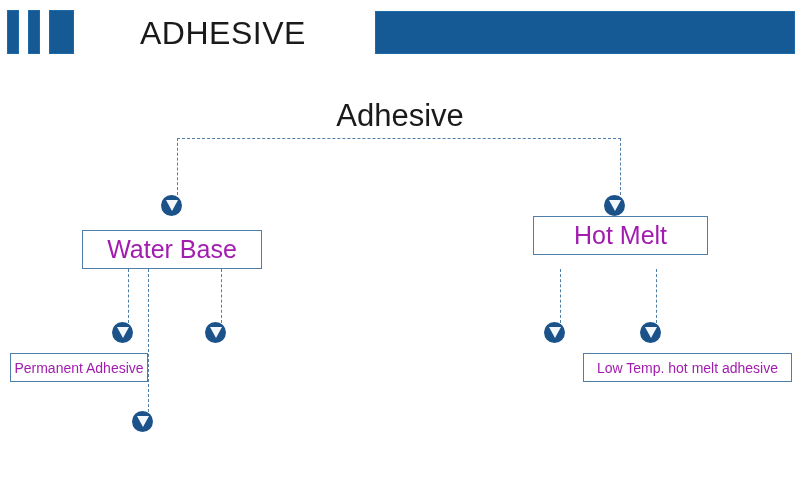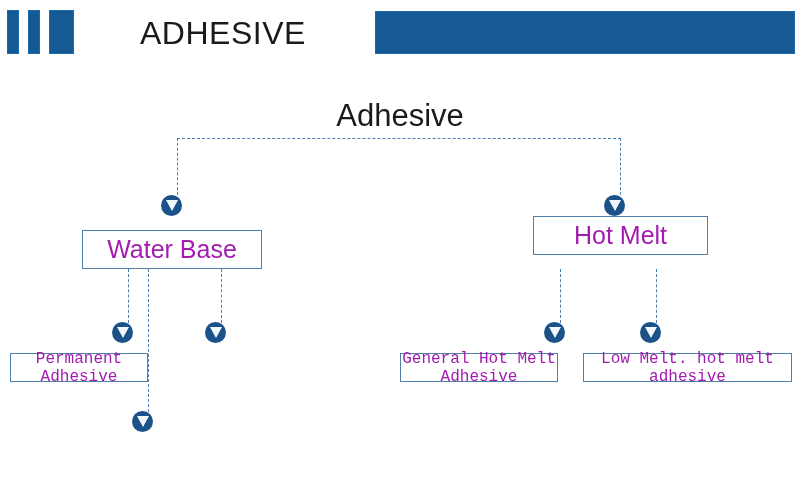--- a/index.html
+++ b/index.html
@@ -65,23 +65,22 @@
     align-items: center;
     justify-content: center;
     text-align: center;
     color: #a21caf;
   }
   .node.level2 {
     font-size: 25px;
     height: 39px;
   }
   .node.leaf {
-    font-size: 16px;
+    font-size: 14px;
     height: 29px;
-    font-family: Liberation Mono, monospace;
   }
 
   .n-water   { left: 82px;  top: 230px; width: 180px; }
   .n-hotmelt { left: 517px; top: 216px; width: 175px; margin-left: 16px; }
 
   .n-perm      { left: 10px;  top: 353px; width: 138px; }
   .n-permclear { left: 153px; top: 353px; width: 173px; }
   .n-genhot    { left: 400px; top: 353px; width: 158px; }
   .n-lowtemp   { left: 583px; top: 353px; width: 209px; }
   .n-alltemp   { left: 45px;  top: 440px; width: 240px; }
@@ -161,20 +160,17 @@
   <div class="dash-v" style="left:560px; top:269px; height:54px;"></div>
   <div class="dash-v" style="left:656px; top:269px; height:54px;"></div>
 
   <div class="arrow-icon" style="left:544px; top:322px;"></div>
   <div class="arrow-icon" style="left:640px; top:322px;"></div>
 
   <div class="node leaf n-perm">
     <span>Permanent Adhesive</span>
   </div>
 
-  <div class="node leaf n-genhot">
-    <span>General Hot Melt Adhesive</span>
-  </div>
   <div class="node leaf n-lowtemp">
-    <span>Low Melt. hot melt adhesive</span>
+    <span>Low Temp. hot melt adhesive</span>
   </div>
 
 </div>
 
 </body></html>

